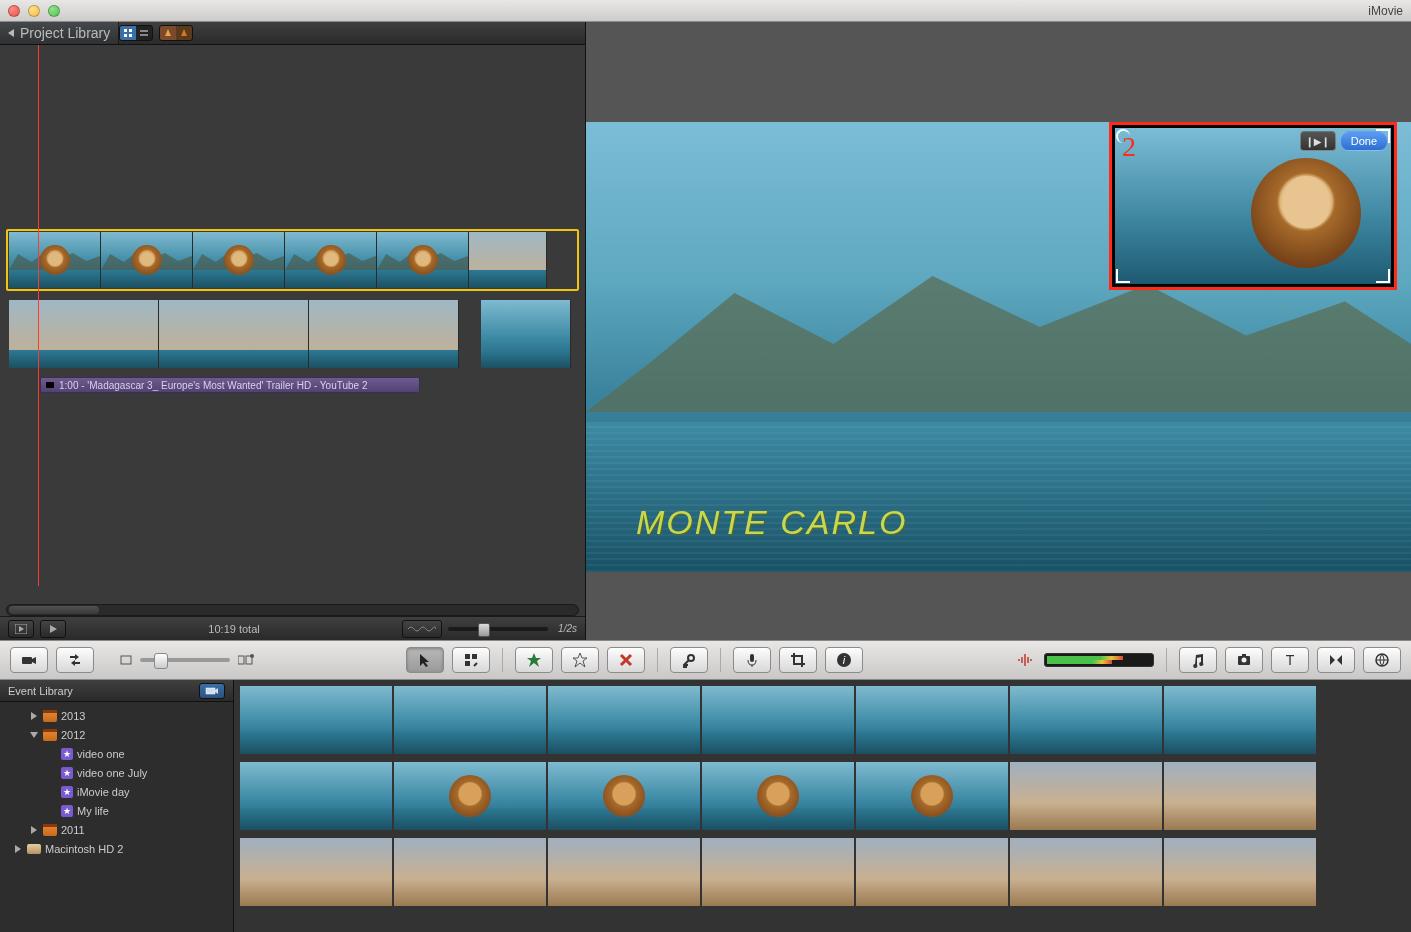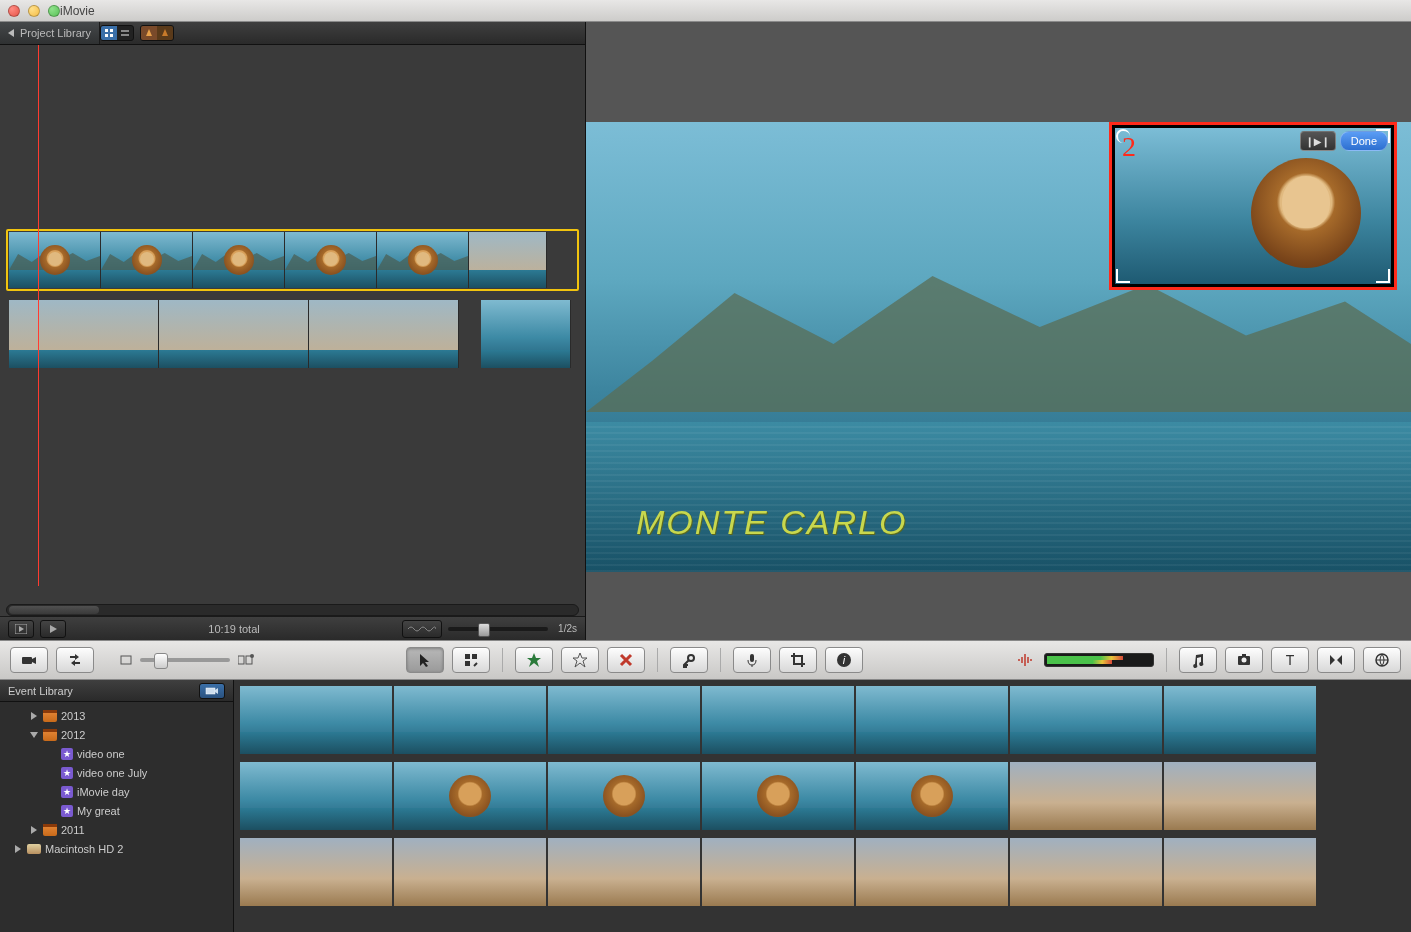--- a/index.html
+++ b/index.html
@@ -5,32 +5,32 @@
 * { margin: 0; padding: 0; box-sizing: border-box; font-family: "Lucida Grande", "Helvetica Neue", Arial, sans-serif; }
 html, body { width: 1411px; height: 932px; overflow: hidden; background: #2a2a2a; }
 
 
 .titlebar { height: 22px; background: linear-gradient(#e8e7e6, #cdccca); border-bottom: 1px solid #8a8a8a; display: flex; align-items: center; padding: 0 8px; }
 .traffic { display: flex; gap: 8px; }
 .tl { width: 12px; height: 12px; border-radius: 50%; border: 1px solid rgba(0,0,0,.25); }
 .tl.red { background: radial-gradient(circle at 30% 30%, #ff8b82, #e65549); }
 .tl.yel { background: radial-gradient(circle at 30% 30%, #ffe08a, #f5bd47); }
 .tl.grn { background: radial-gradient(circle at 30% 30%, #8fe28b, #59c157); }
-.titlebar .title { flex: 1; text-align: left; font-size: 12px; color: #444; }
+.titlebar .title { flex: 1; text-align: right; font-size: 12px; color: #444; }
 
 
 .main-top { height: 618px; display: flex; background: #3a3a3a; }
 .project-pane { width: 586px; background: #3b3b3b; display: flex; flex-direction: column; border-right: 1px solid #111; }
 .preview-pane { flex: 1; background: #555; position: relative; }
 
 
 .proj-header { height: 23px; background: linear-gradient(#3f3f3f, #2a2a2a); display: flex; align-items: center; border-bottom: 1px solid #111; }
 .proj-lib-btn { display: flex; align-items: center; padding: 0 8px; height: 100%; border-right: 1px solid #1a1a1a; background: linear-gradient(#45484a, #2f3132); }
 .proj-lib-btn .chev { width: 0; height: 0; border-top: 4px solid transparent; border-bottom: 4px solid transparent; border-right: 6px solid #bbb; margin-right: 6px; }
-.proj-lib-btn span.txt { color: #bbb; font-size: 11px; }
+.proj-lib-btn span.txt { color: #bbb; font-size: 14px; }
 .proj-title { flex: 1; text-align: center; color: #d5d5d5; font-size: 12px; }
 .proj-ctrls { display: flex; gap: 6px; padding-right: 8px; }
 .mini-btn-group { display: flex; background: #222; border-radius: 3px; border: 1px solid #111; overflow: hidden; }
 .mini-btn { width: 16px; height: 14px; display: flex; align-items: center; justify-content: center; }
 .mini-btn svg { width: 10px; height: 10px; }
 
 
 .timeline { flex: 1; background: #3a3a3a; overflow: hidden; position: relative; padding-top: 4px; }
 .playhead-line { position: absolute; left: 38px; top: 0; bottom: 30px; width: 1px; background: #ff3b30; z-index: 5; }
 .clip-track { margin: 0 6px 6px 6px; }
@@ -52,21 +52,21 @@
 .time-ruler span { position: absolute; }
 .scroll-h { position: absolute; bottom: 0; left: 6px; right: 6px; height: 12px; background: #2a2a2a; border: 1px solid #1a1a1a; border-radius: 6px; }
 .scroll-h::after { content:''; position:absolute; left:2px; top:1px; width:90px; bottom:1px; background:linear-gradient(#505050,#3a3a3a); border-radius:5px; }
 
 
 .proj-footer { height: 24px; background: linear-gradient(#3f3f3f, #2a2a2a); border-top: 1px solid #1a1a1a; display: flex; align-items: center; padding: 0 8px; gap: 6px; }
 .proj-footer .icon-btn { width: 26px; height: 18px; background: linear-gradient(#444,#2a2a2a); border: 1px solid #111; border-radius: 3px; display: flex; align-items:center; justify-content:center; }
 .proj-footer .total { flex: 1; text-align: center; color: #bbb; font-size: 11px; }
 .proj-footer .zoom-slider { width: 100px; height: 4px; background: #1a1a1a; border-radius: 2px; position: relative; }
 .proj-footer .zoom-slider::after { content:''; position:absolute; left:30%; top:-4px; width:10px; height:12px; background:linear-gradient(#ddd,#999); border-radius:2px; border:1px solid #555; }
-.proj-footer .zoom-label { color:#bbb; font-size:10px; margin-left:4px; }
+.proj-footer .zoom-label { color:#bbb; font-size:10px; margin-left:4px;font-style:italic; }
 
 
 .preview-img { position: absolute; left: 0; right: 0; top: 100px; bottom: 68px; background: linear-gradient(#7cbdd6 0%, #5ea8c0 35%, #3c849e 60%, #1e5a72 100%); overflow: hidden; font-style: italic; }
 .preview-img .mtn { position:absolute; left:0; right:0; bottom:160px; height:170px; background:#5a6d55; clip-path:polygon(0 100%,8% 70%,18% 30%,30% 60%,42% 20%,55% 50%,68% 25%,80% 55%,92% 35%,100% 60%,100% 100%); opacity:.75; }
 .preview-img .water { position:absolute; left:0; right:0; bottom:0; height:150px; background:linear-gradient(#3c8ba3,#185166); }
 .preview-img .water::after { content:''; position:absolute; inset:0; background:repeating-linear-gradient(0deg, rgba(255,255,255,.05) 0 2px, transparent 2px 6px); }
 .preview-caption { position:absolute; left:50px; bottom:30px; font-size:34px; color:#c8d84e; font-family:"Trebuchet MS", sans-serif; letter-spacing:2px; text-shadow:1px 1px 0 #5a6820; }
 
 
 .pip { position:absolute; right:14px; top:100px; width:288px; height:168px; border:3px solid #ff2a1a; background:#000; }
@@ -233,20 +233,26 @@
                 <div class="sky"></div>
                 <div class="water"></div>
               </div>
           </div>
           <div class="thumb people" style="width:90px;height:68px;margin-left:18px">
               <div class="sky"></div>
               <div class="water"></div>
             </div>
         </div>
       </div>
+      <div class="title-clip">
+        <svg viewBox="0 0 10 10">
+            <rect x="1" y="2" width="8" height="6" rx="1" fill="currentColor"></rect>
+          </svg>
+        <span>1:00 - 'Madagascar 3_ Europe's Most Wanted' Trailer HD - YouTube 2</span>
+      </div>
 
       <div class="scroll-h"></div>
     </div>
 
     <div class="proj-footer">
       <div class="icon-btn">
           <svg width="12" height="10" viewBox="0 0 12 10">
             <rect x="0" y="0" width="12" height="10" rx="1" fill="none" stroke="#aaa"></rect>
             <path d="M4 2 L9 5 L4 8 Z" fill="#aaa"></path>
           </svg>
@@ -444,21 +450,21 @@
           <span>video one July</span>
         </div>
       <div class="tree-row indent2">
           <div class="disclosure none"></div>
           <div class="star-icon">★</div>
           <span>iMovie day</span>
         </div>
       <div class="tree-row indent2">
           <div class="disclosure none"></div>
           <div class="star-icon">★</div>
-          <span>My great</span>
+          <span>My life</span>
         </div>
       <div class="tree-row indent1">
           <div class="disclosure"></div>
           <div class="cal-icon"></div>
           <span>2011</span>
         </div>
       <div class="tree-row">
           <div class="disclosure"></div>
           <div class="hdd-icon"></div>
           <span>Macintosh HD 2</span>

